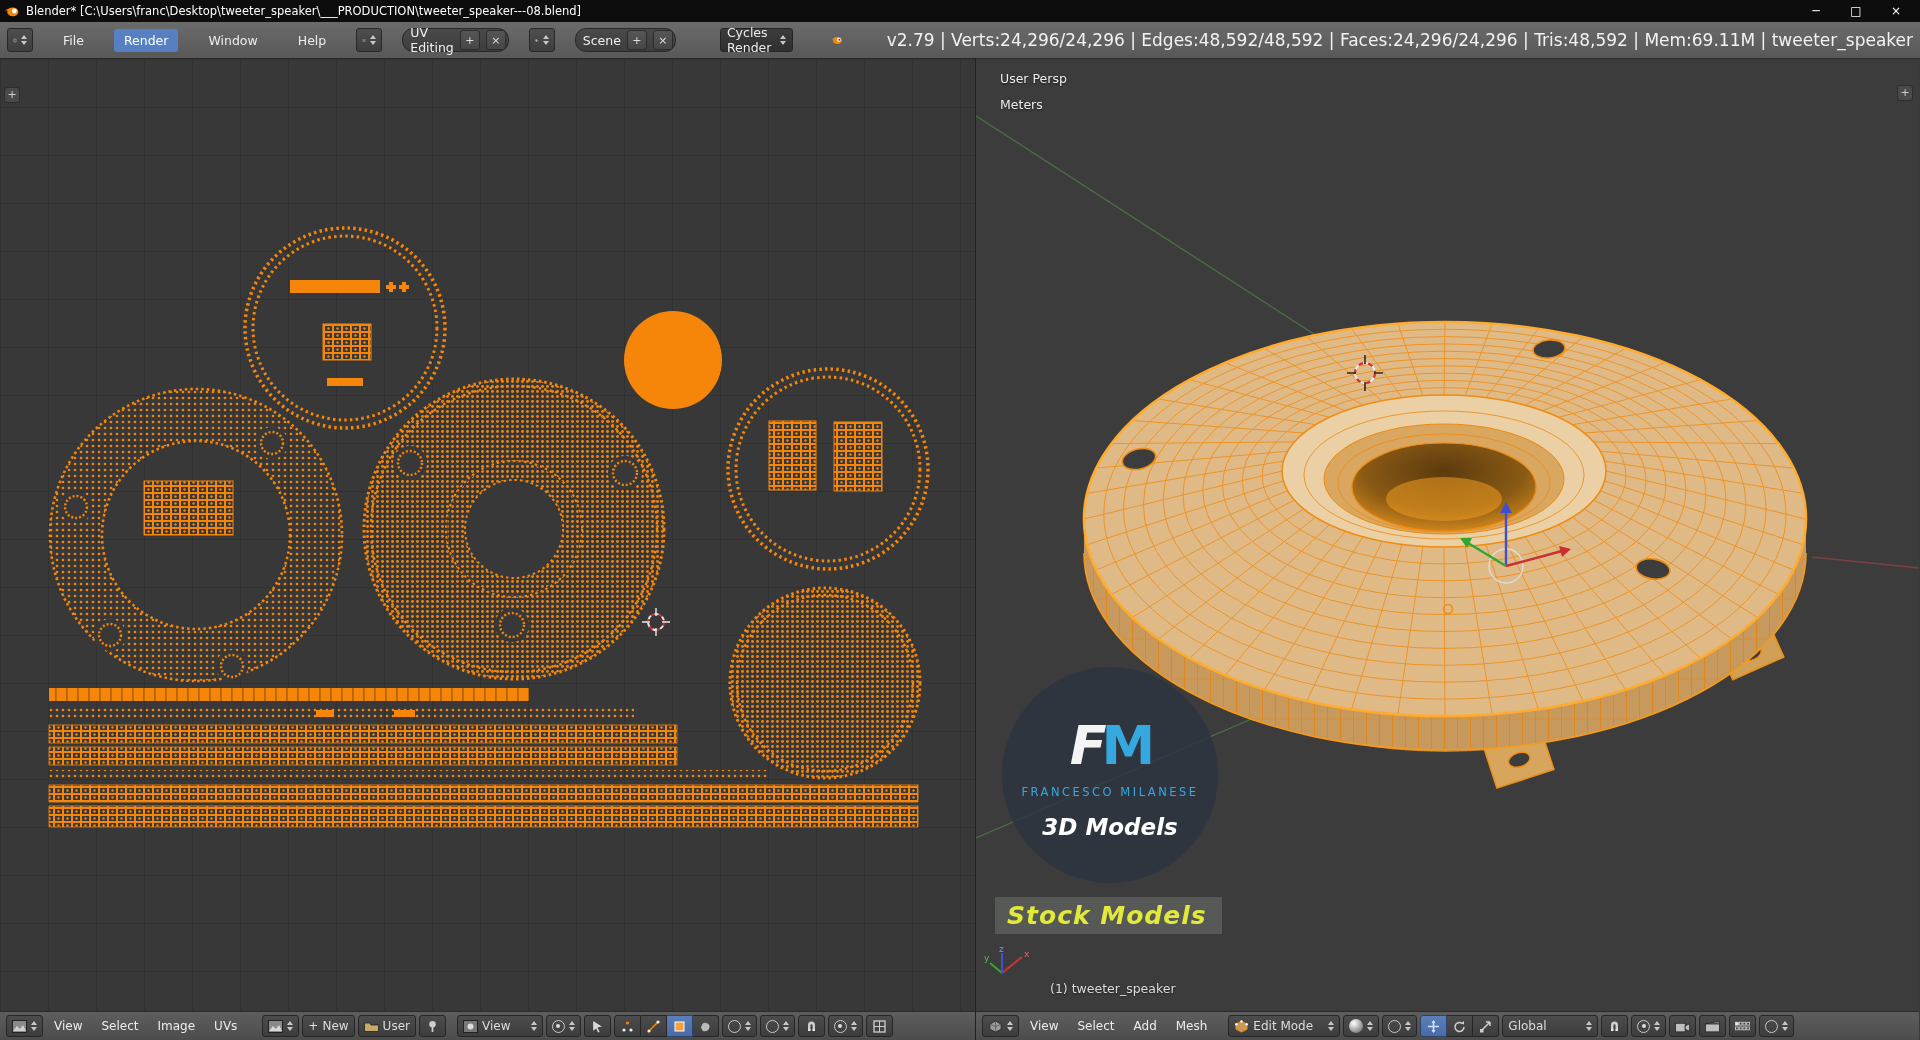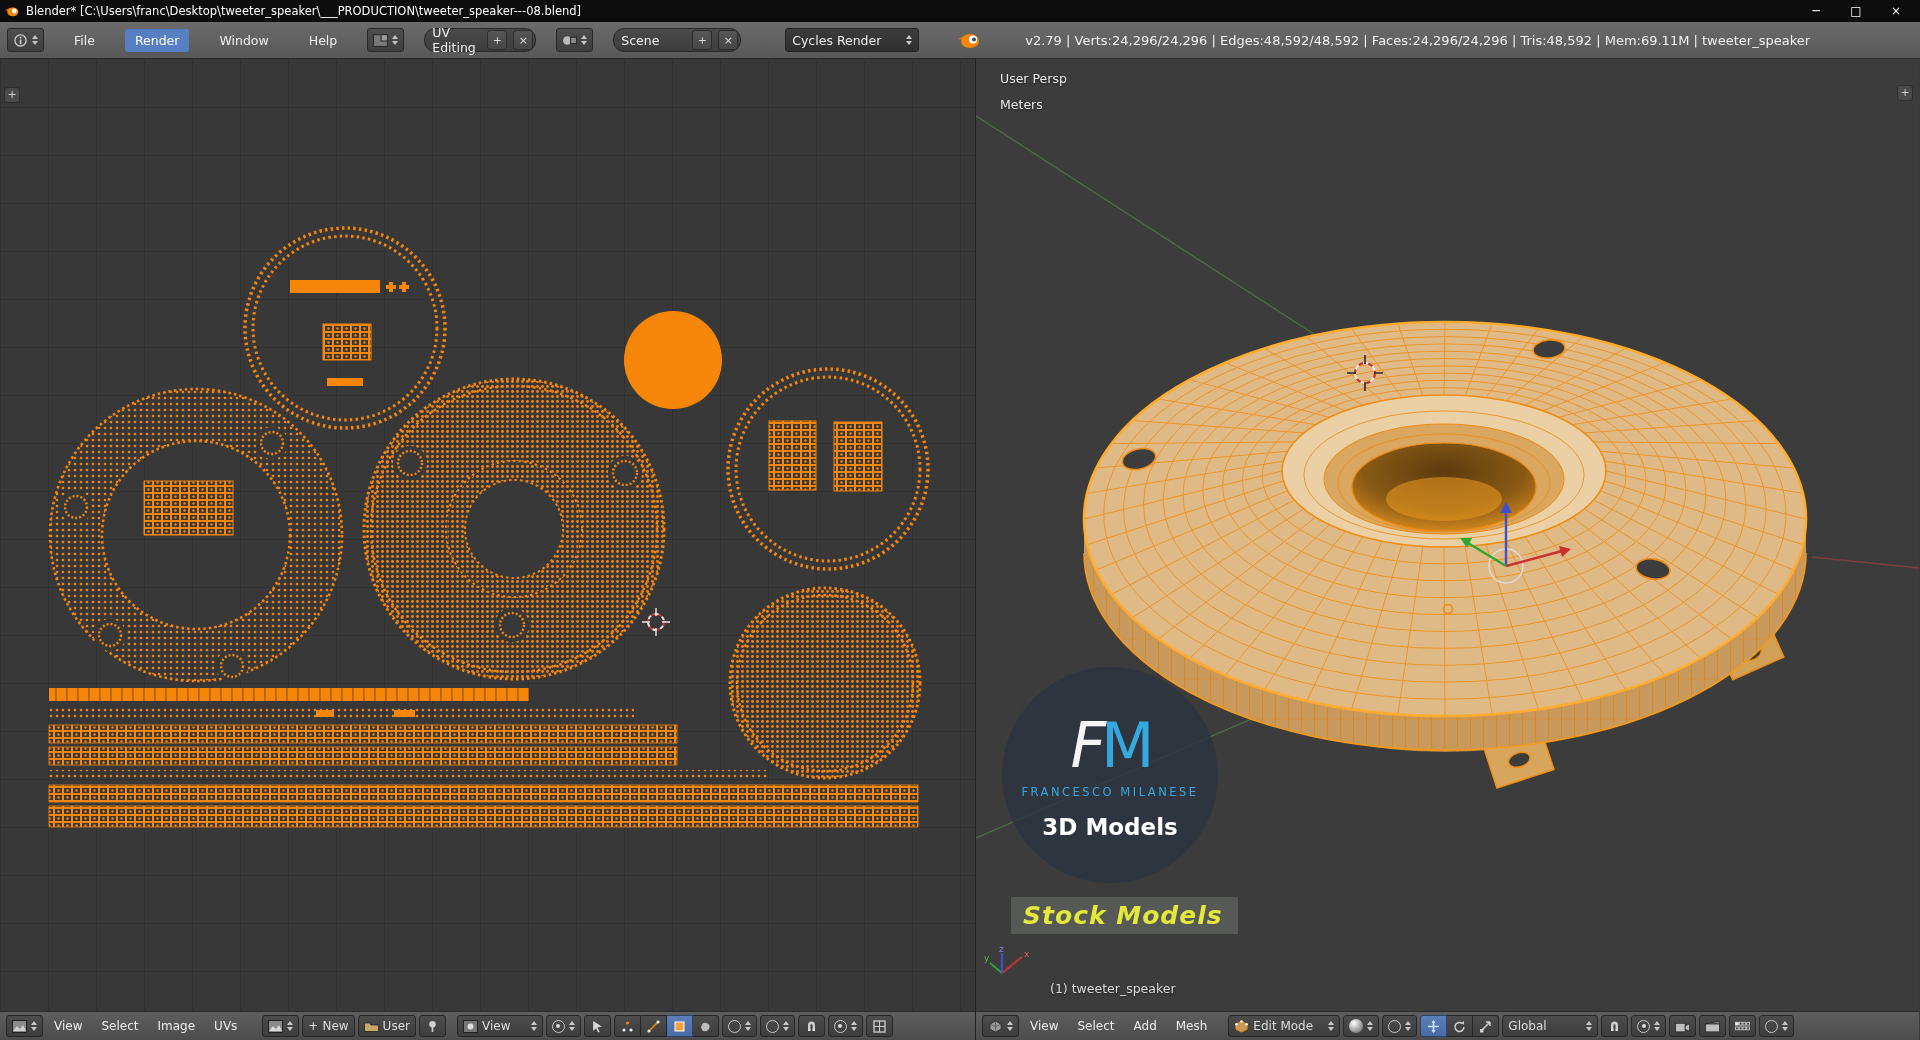--- a/index.html
+++ b/index.html
@@ -16,21 +16,21 @@
   .topbar{height:37px;background:linear-gradient(#6b6b6b,#585858);border-bottom:1px solid #2b2b2b;display:flex;align-items:center;gap:20px;padding:0 7px;font-size:12.5px}
   .menu{padding:4px 10px;border-radius:3px;color:#ededed}
   .menu.active{background:#5680c2;color:#fff}
   .ibtn{height:24px;min-width:26px;background:linear-gradient(#4e4e4e,#3e3e3e);border:1px solid #282828;border-radius:3px;display:flex;align-items:center;justify-content:center;gap:4px;padding:0 5px;color:#ddd}
   .field{height:24px;background:linear-gradient(#4a4a4a,#3d3d3d);border:1px solid #282828;border-radius:11px;display:flex;align-items:center;padding:0 2px 0 7px;gap:6px;color:#f0f0f0}
   .field .fbtn{width:20px;height:20px;display:flex;align-items:center;justify-content:center;background:linear-gradient(#565656,#464646);border:1px solid #2b2b2b;border-radius:3px;font-size:11px;color:#ddd}
   .drop{height:24px;background:linear-gradient(#3c3c3c,#2f2f2f);border:1px solid #242424;border-radius:3px;display:flex;align-items:center;gap:6px;padding:0 6px;color:#ececec}
   .stepper{display:flex;flex-direction:column;gap:2px}
   .arr-up{width:0;height:0;border-left:3.5px solid transparent;border-right:3.5px solid transparent;border-bottom:4px solid #c8c8c8}
   .arr-dn{width:0;height:0;border-left:3.5px solid transparent;border-right:3.5px solid transparent;border-top:4px solid #c8c8c8}
-  .stats{margin-left:24px;font-size:13px;color:#f2f2f2;white-space:nowrap}
+  .stats{margin-left:24px;font-size:17px;color:#f2f2f2;white-space:nowrap}
 
   
   .workspace{display:flex;height:981px}
   .region{position:relative;height:981px}
   #uv-region{width:976px;border-right:1px solid #222}
   #vp-region{width:943px}
   .canvas-wrap{position:absolute;left:0;right:0;top:0;bottom:29px;overflow:hidden}
   .uv-grid{background-color:#383838;background-image:linear-gradient(#313131 1px,transparent 1px),linear-gradient(90deg,#313131 1px,transparent 1px);background-size:48px 48px}
   .vp-bg{background:#3c3c3c}
 
@@ -48,26 +48,26 @@
   .circle-icon{width:13px;height:13px;border-radius:50%;border:1.5px solid #c9c9c9}
   .dot-icon{width:13px;height:13px;border-radius:50%;border:1.5px solid #c9c9c9;display:flex;align-items:center;justify-content:center}
   .dot-icon i{width:4px;height:4px;border-radius:50%;background:#ddd}
 
   .corner-plus{position:absolute;width:16px;height:16px;border-radius:3px;background:#4a4a4a;border:1px solid #2d2d2d;color:#cfcfcf;font-size:11px;line-height:14px;text-align:center}
 
   
   .ovl{position:absolute;text-shadow:0 1px 2px rgba(0,0,0,.55);font-size:12.5px;color:#eded ed}
   .ovl{color:#ededed}
   .wm-circle{position:absolute;left:26px;top:608px;width:216px;height:216px;border-radius:50%;background:rgba(44,51,63,.82);display:flex;flex-direction:column;align-items:center;justify-content:center}
-  .wm-fm{font-size:62px;font-weight:normal;line-height:70px;letter-spacing:-5px}
+  .wm-fm{font-size:54px;font-weight:bold;line-height:70px;letter-spacing:-5px}
   .wm-fm .f{color:#f4f4f4;font-style:italic}
   .wm-fm .m{color:#35a8e0}
   .wm-sub{color:#35a8e0;font-size:11.5px;letter-spacing:2.5px;margin-top:4px;white-space:nowrap}
-  .wm-3d{color:#fff;font-size:23px;font-weight:bold;margin-top:15px}
-  .stock{position:absolute;left:35px;top:838px;width:227px;height:37px;background:rgba(150,160,148,.30);display:flex;align-items:center;padding-left:12px}
+  .wm-3d{color:#fff;font-size:23px;font-style:italic;font-weight:bold;margin-top:15px}
+  .stock{position:absolute;left:19px;top:838px;width:227px;height:37px;background:rgba(150,160,148,.30);display:flex;align-items:center;padding-left:12px}
   .stock span{color:#e3e93a;font-size:25px;font-weight:bold;font-style:italic;letter-spacing:1px}
   .objname{position:absolute;left:74px;top:922px;font-size:12.5px;color:#dcdcdc;text-shadow:0 1px 2px rgba(0,0,0,.5)}
 </style>
 </head>
 <body>
 
 <div class="titlebar">
   <svg class="blogo" viewBox="0 0 20 16">
     <ellipse cx="11" cy="9" rx="7" ry="5.5" fill="#f5860a"></ellipse>
     <circle cx="13" cy="8" r="3" fill="#fff"></circle>

